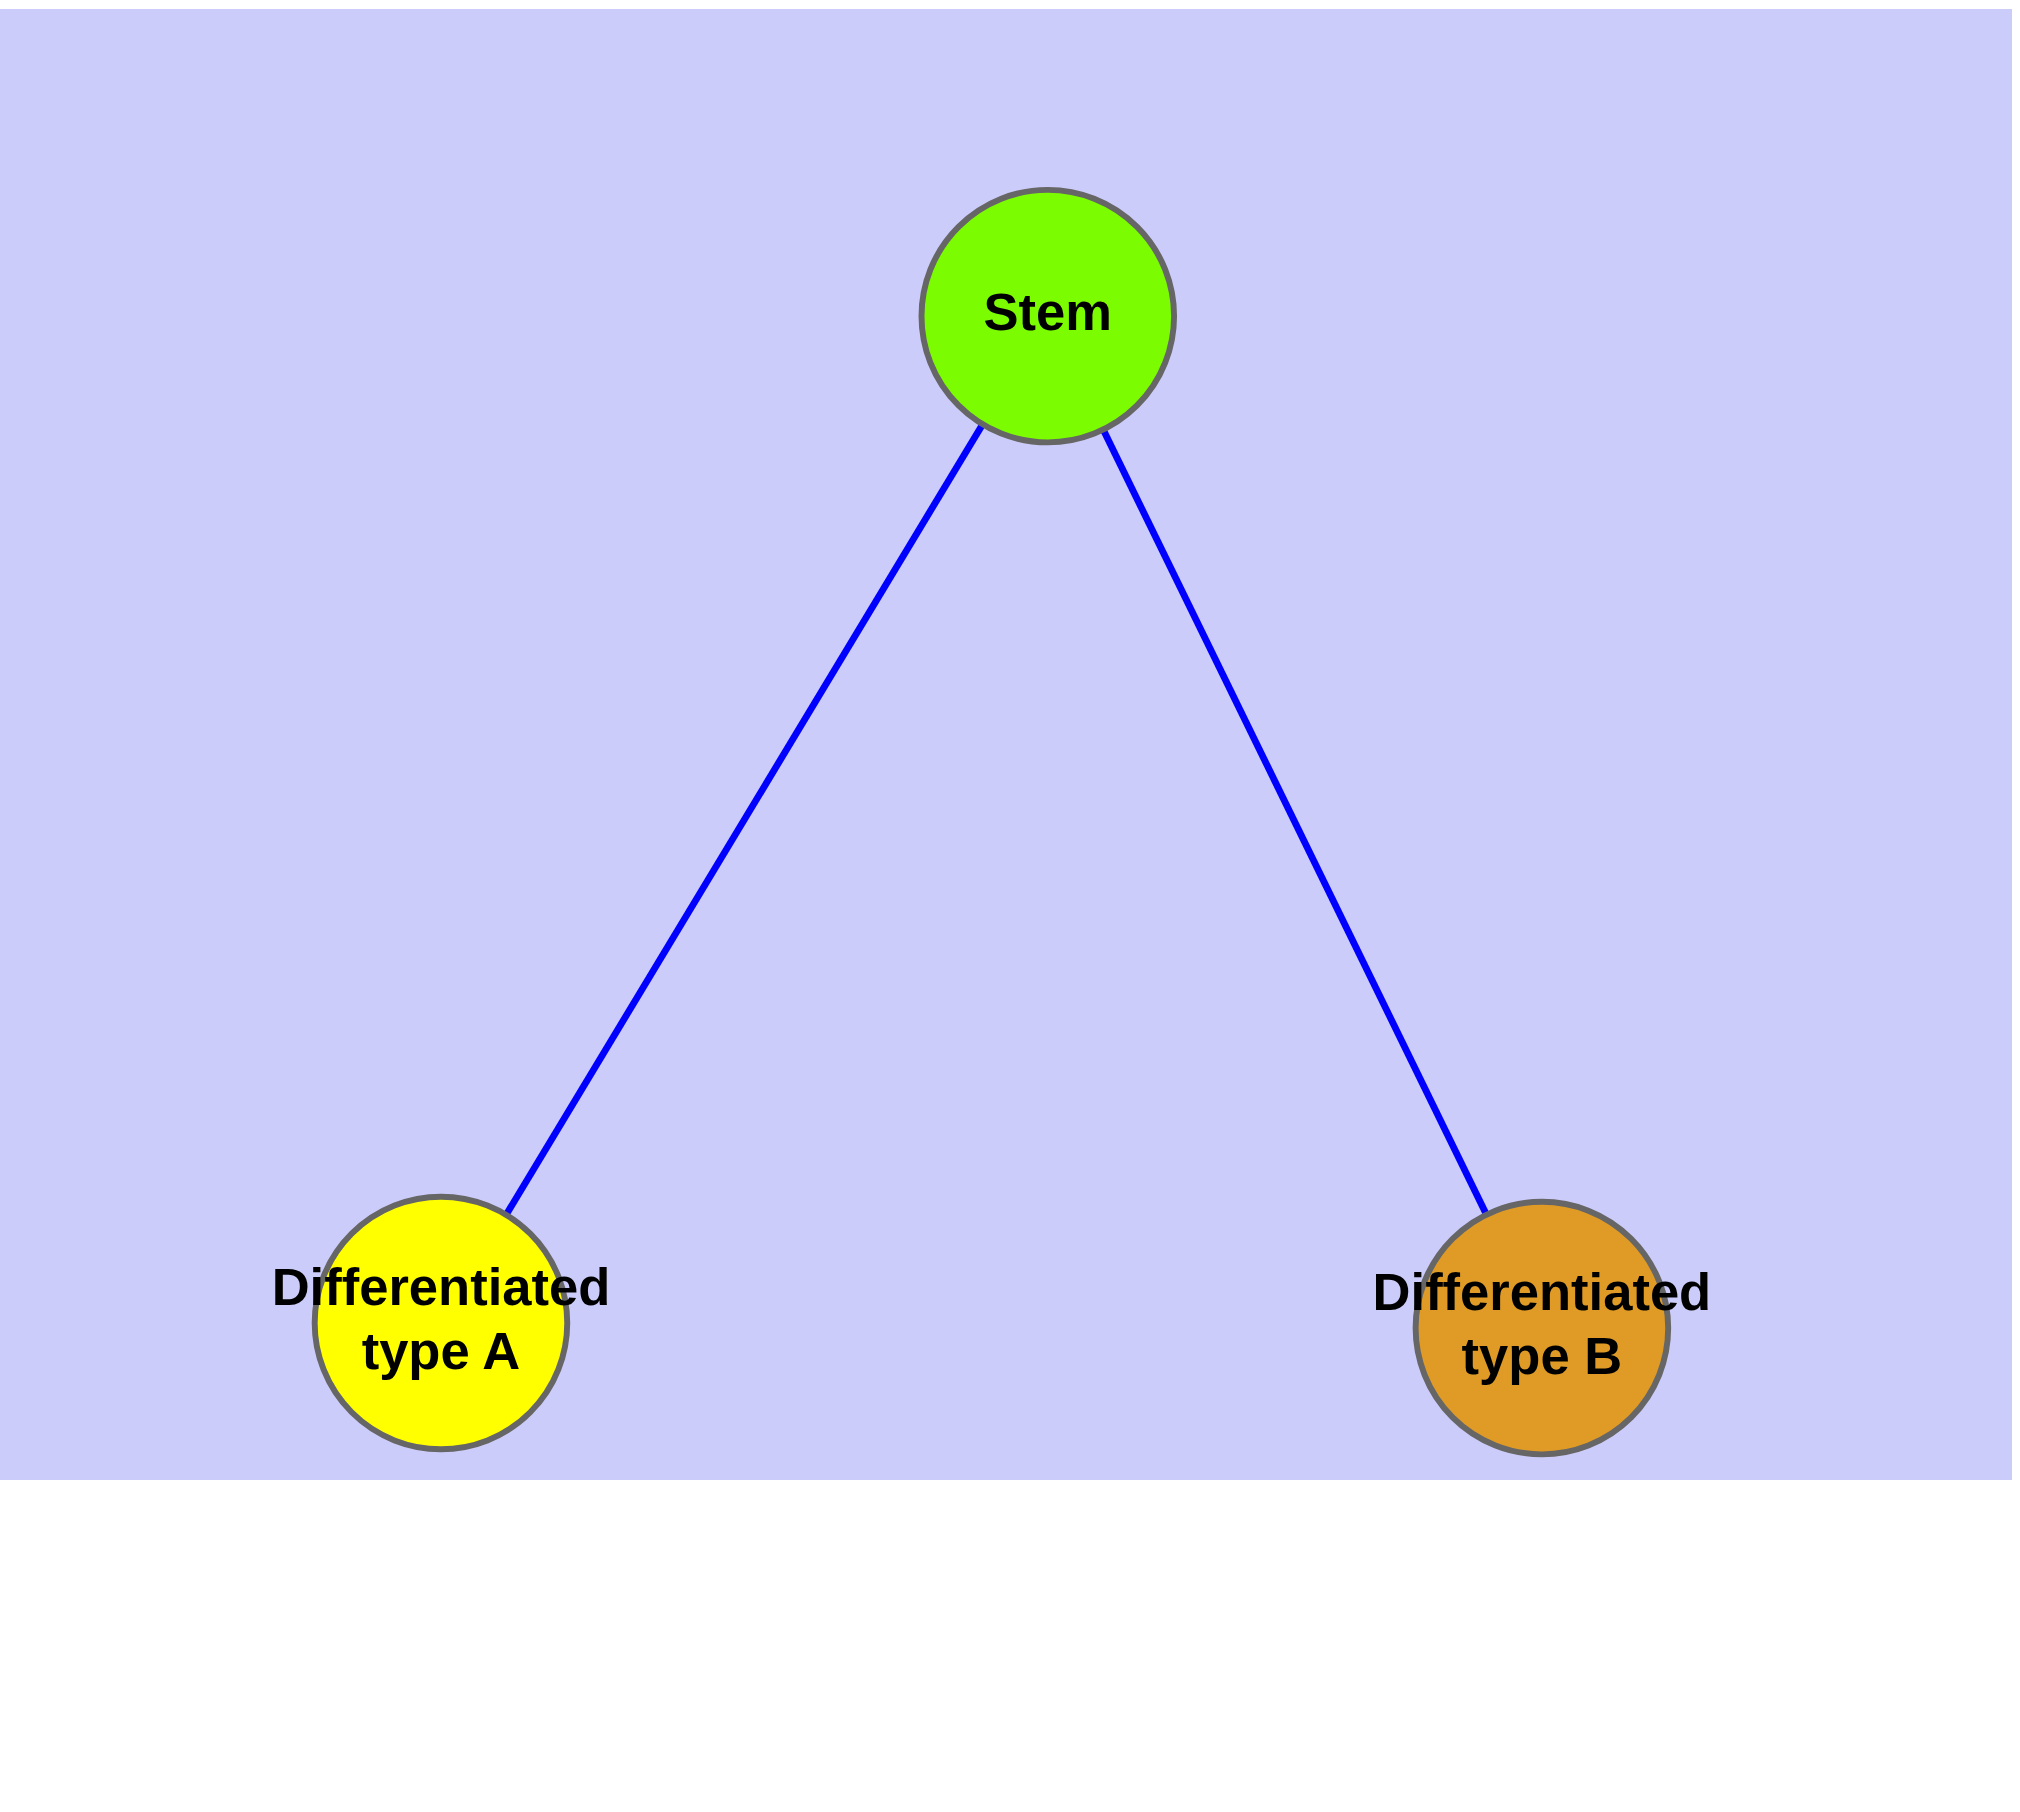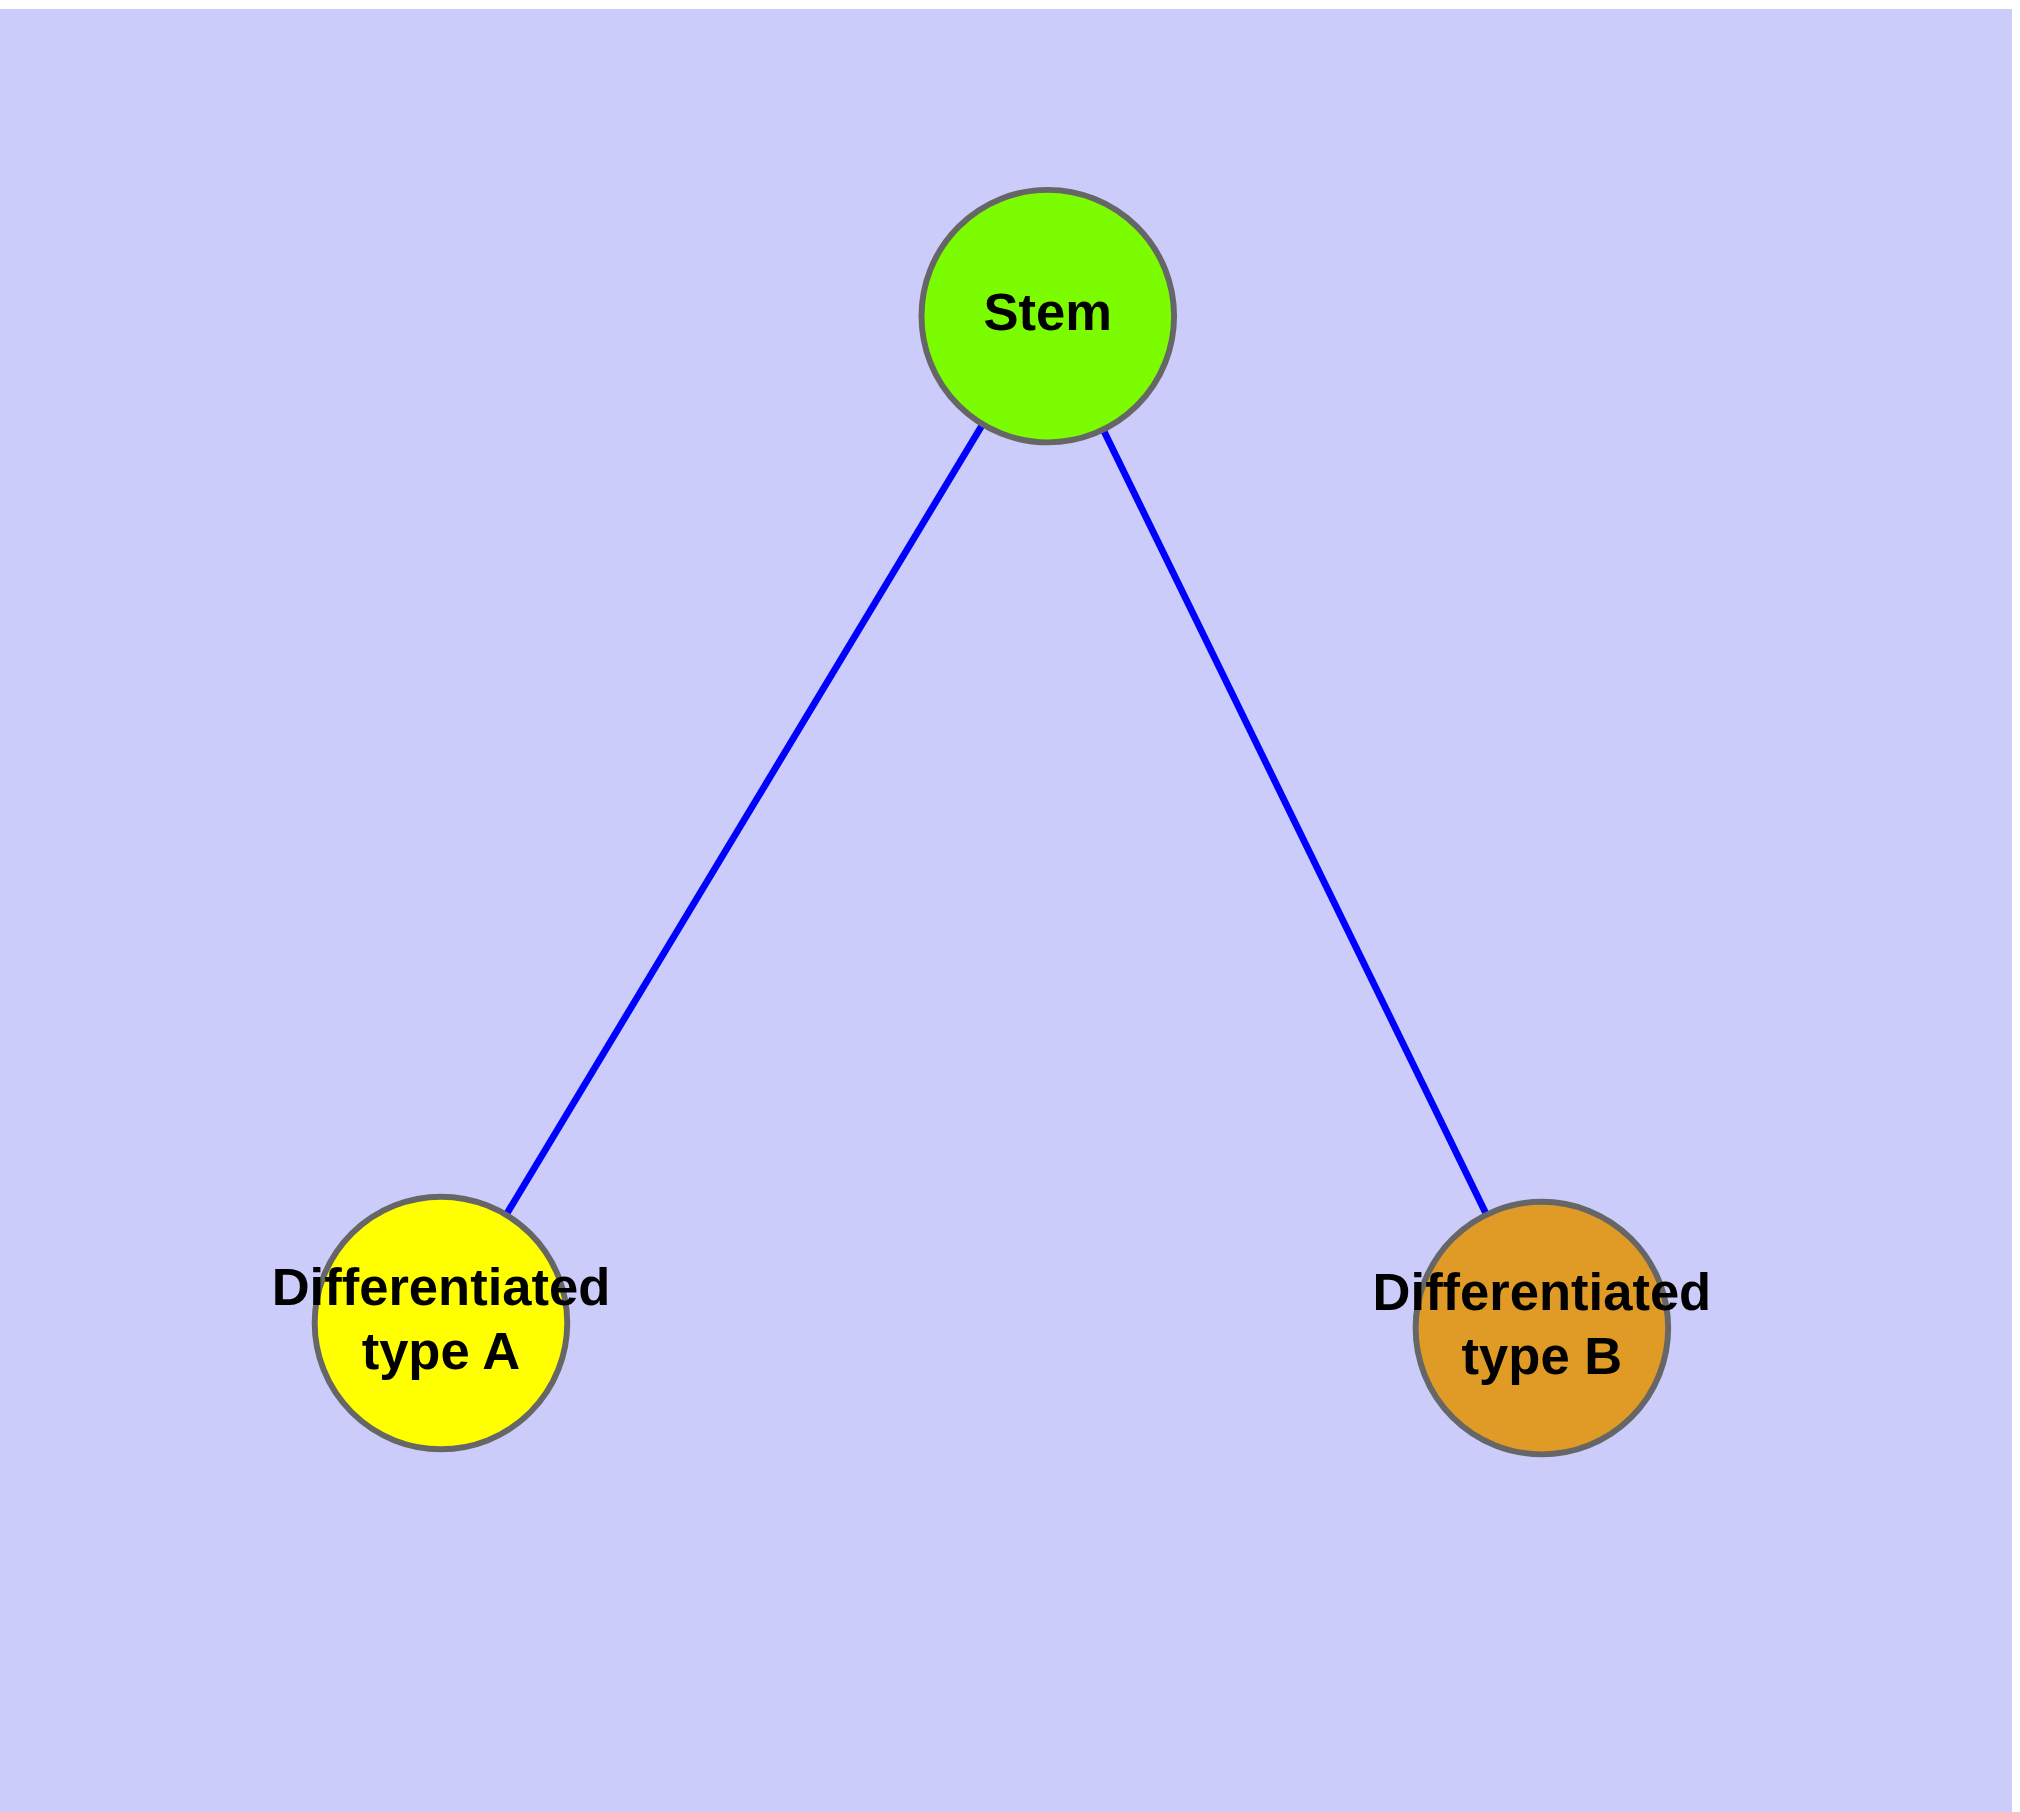--- a/index.html
+++ b/index.html
@@ -3,21 +3,21 @@
 <meta charset="utf-8">
 <style>
   html, body {
     margin: 0;
     padding: 0;
     background: #ffffff;
   }
   #canvas {
     position: relative;
     width: 2021px;
-    height: 1812px;
+    height: 1480px;
     background: #ffffff;
     overflow: hidden;
   }
   #plot-area {
     position: absolute;
     left: 0px;
     top: 8.5px;
     width: 2012px;
     height: 1804px;
     background: #ccccfa;

